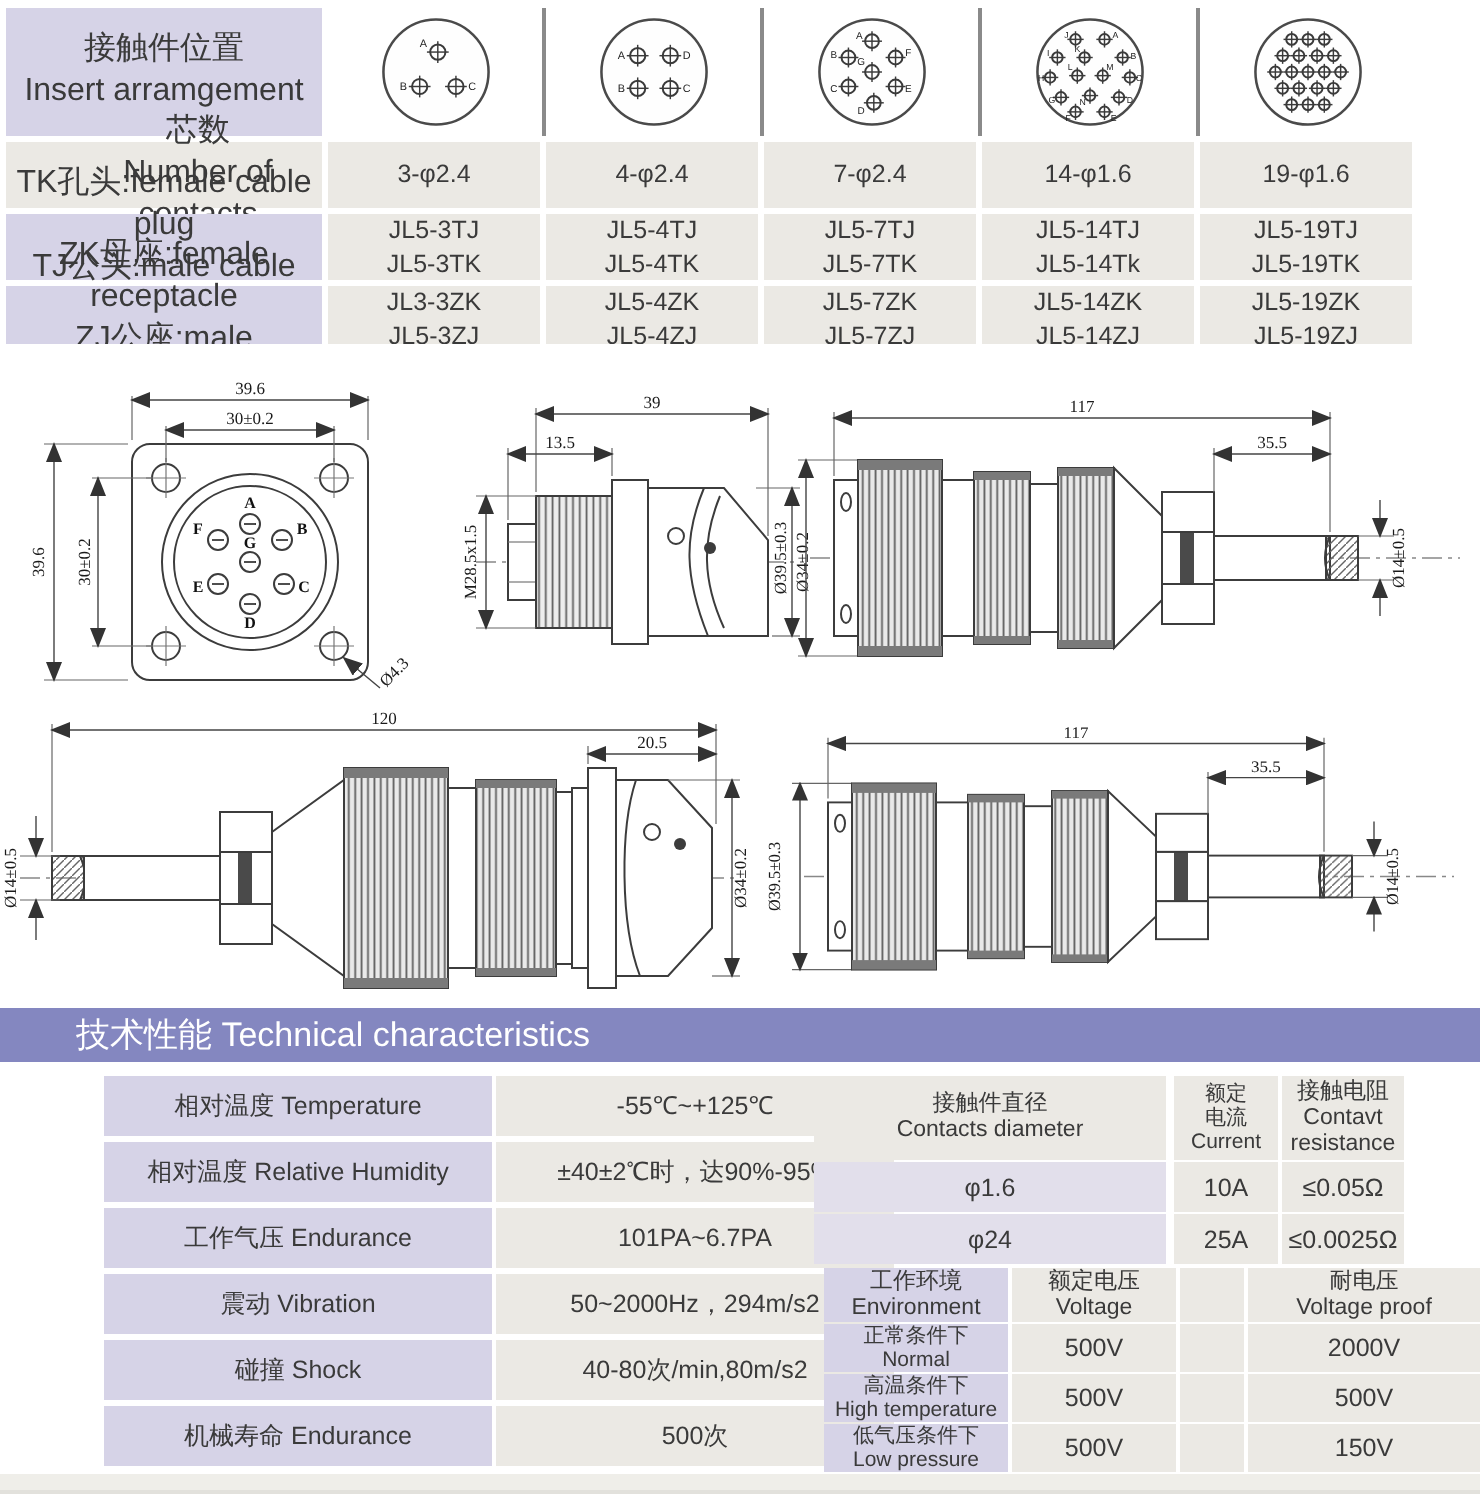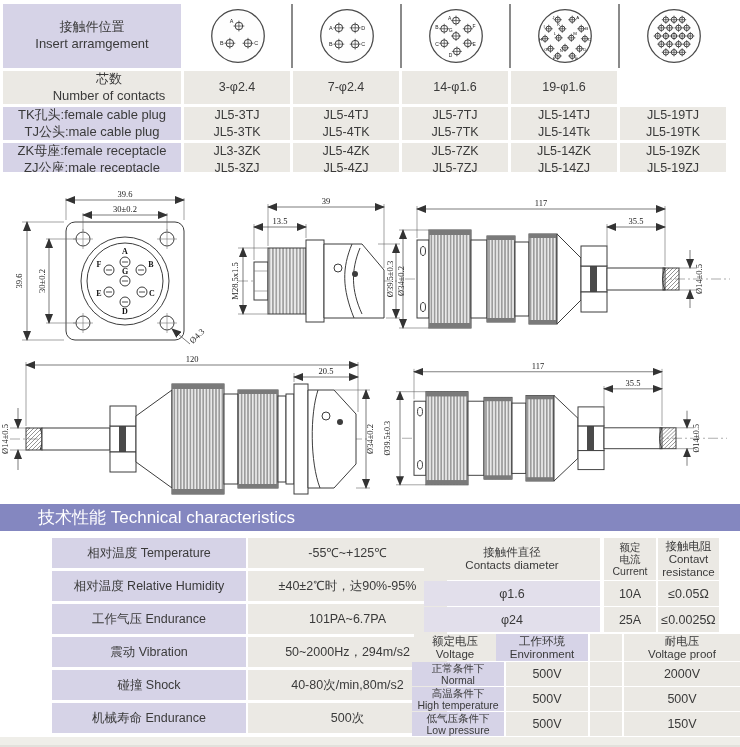--- a/index.html
+++ b/index.html
@@ -3,22 +3,22 @@
 <meta charset="utf-8">
 <style>
   html,body{margin:0;padding:0;}
   body{width:740px;height:747px;position:relative;background:#fff;
        font-family:"Liberation Sans",sans-serif;overflow:hidden;color:#3a3a3a;}
   .cell{box-sizing:border-box;}
   
   .it{position:absolute;top:4px;left:3px;width:734px;}
   .it-row{display:flex;margin-top:3px;}
   .it-row.first{margin-top:0;}
-  .it-label{width:178px;background:#d6d3e7;display:flex;align-items:center;justify-content:center;
-            text-align:center;font-size:13px;line-height:1.3;white-space:pre-line;}
+  .it-label{width:158px;background:#d6d3e7;display:flex;align-items:center;justify-content:center;
+            text-align:center;font-size:16px;line-height:1.3;white-space:pre-line;}
   .it-label.gray{background:#ebe9e4;padding-left:34px;}
   .it-val{width:106px;margin-left:3px;background:#ebe9e4;display:flex;align-items:center;justify-content:center;
           text-align:center;font-size:12.5px;line-height:1.3;white-space:pre-line;}
   .hdr{height:64px;}
   .r{height:33px;}
   .circle-cell{width:107px;margin-left:3px;background:#fff;display:flex;align-items:center;justify-content:center;}
   .circle-cell ~ .circle-cell{width:109px;margin-left:0;border-left:2px solid #8a8a8a;}
   
   .draw{position:absolute;top:172px;left:0;width:740px;height:326px;background:#fff;}
   .draw svg{position:absolute;overflow:visible;}
@@ -33,21 +33,21 @@
   .strip{fill:#7a7a7a;}
   .scr{fill:#4a4a4a;}
   
   .tech{position:absolute;top:498px;left:0;width:740px;height:249px;}
   .tech-bar{position:absolute;top:6px;left:0;width:740px;height:27px;background:#8487c0;color:#fff;
             font-size:17px;line-height:27px;padding-left:38px;box-sizing:border-box;}
   .tl{position:absolute;left:8px;top:40px;width:395px;margin-left:44px;}
   .tl-row{display:flex;height:30px;margin-bottom:3px;}
   .tl-label{width:194px;background:#d6d3e7;text-align:center;line-height:30px;font-size:12.5px;}
   .tl-val{flex:1;margin-left:2px;background:#ebe9e4;text-align:center;line-height:30px;font-size:12.5px;}
-  .rt{position:absolute;left:424px;top:40px;width:295px;}
+  .rt{position:absolute;left:407px;top:40px;width:295px;}
   .rt-hrow{display:flex;height:42px;margin-bottom:1px;}
   .rt-drow{display:flex;height:25px;margin-bottom:1px;}
   .rt-drow.last{margin-bottom:2px;}
   .c-dia{width:176px;}
   .c-cur{width:52px;margin-left:4px;}
   .c-res{flex:1;margin-left:2px;}
   .gray{background:#ebe9e4;}
   .lav{background:#d6d3e7;}
   .lavlight{background:#e2dfeb;}
   .ctr{display:flex;align-items:center;justify-content:center;text-align:center;}
@@ -262,20 +262,21 @@
           <line x1="36.5" y1="50" x2="45.5" y2="50" stroke="#3a3a3a" stroke-width="0.8"></line>
           <line x1="41" y1="45.5" x2="41" y2="54.5" stroke="#3a3a3a" stroke-width="0.8"></line>
           <circle cx="41" cy="50" r="3" fill="none" stroke="#3a3a3a" stroke-width="1.1"></circle>
         </svg>
     </div>
   </div>
   <div class="it-row">
     <div class="cell it-label gray r">芯数
 Number of contacts</div>
     <div class="cell it-val r">3-φ2.4</div>
+    <div class="cell it-val r">4-φ2.4</div>
     <div class="cell it-val r">7-φ2.4</div>
     <div class="cell it-val r">14-φ1.6</div>
     <div class="cell it-val r">19-φ1.6</div>
   </div>
   <div class="it-row">
     <div class="cell it-label r">TK孔头:female cable plug
 TJ公头:male cable plug</div>
     <div class="cell it-val r">JL5-3TJ
 JL5-3TK</div>
     <div class="cell it-val r">JL5-4TJ
@@ -620,24 +621,24 @@
     </div>
     <div class="rt-drow last">
       <div class="cell c-dia lavlight ctr val12">φ24</div>
       <div class="cell c-cur gray ctr val12">25A</div>
       <div class="cell c-res gray ctr val12">≤0.0025Ω</div>
     </div>
   </div>
 
   <div class="rb">
     <div class="rb-hrow">
+      <div class="cell c-env lav ctr mlc">工作环境
+Environment</div>
       <div class="cell c-vol gray ctr mlc">额定电压
 Voltage</div>
-      <div class="cell c-env lav ctr mlc">工作环境
-Environment</div>
       <div class="cell c-sp gray"></div>
       <div class="cell c-prf gray ctr mlc">耐电压
 Voltage proof</div>
     </div>
     <div class="rb-drow">
       <div class="cell c-env lav ctr mlc sm">正常条件下
 Normal</div>
       <div class="cell c-vol gray ctr val12">500V</div>
       <div class="cell c-sp gray"></div>
       <div class="cell c-prf gray ctr val12">2000V</div>

